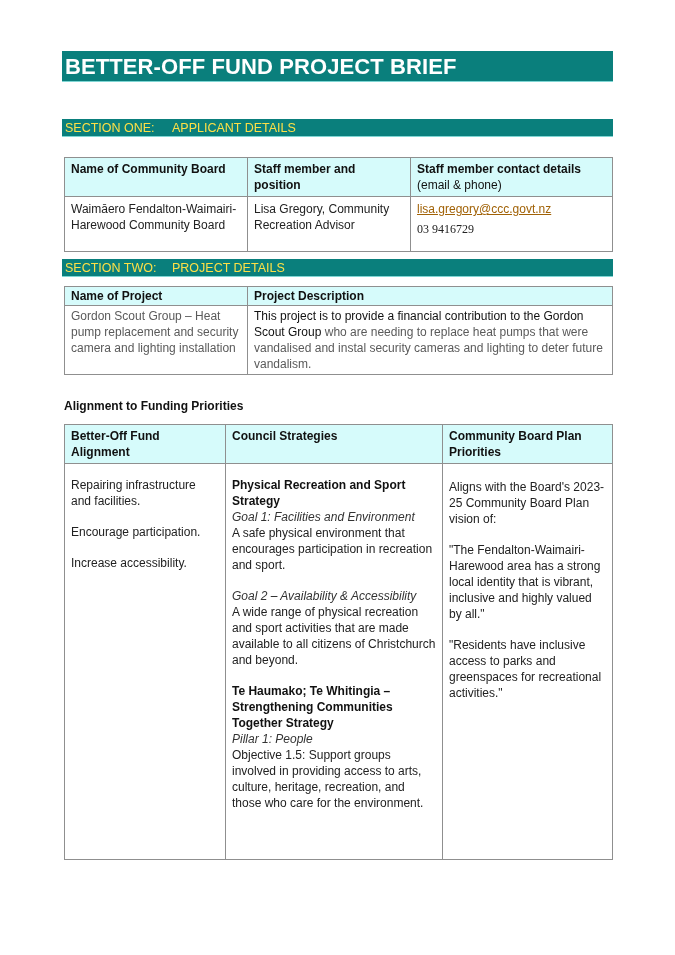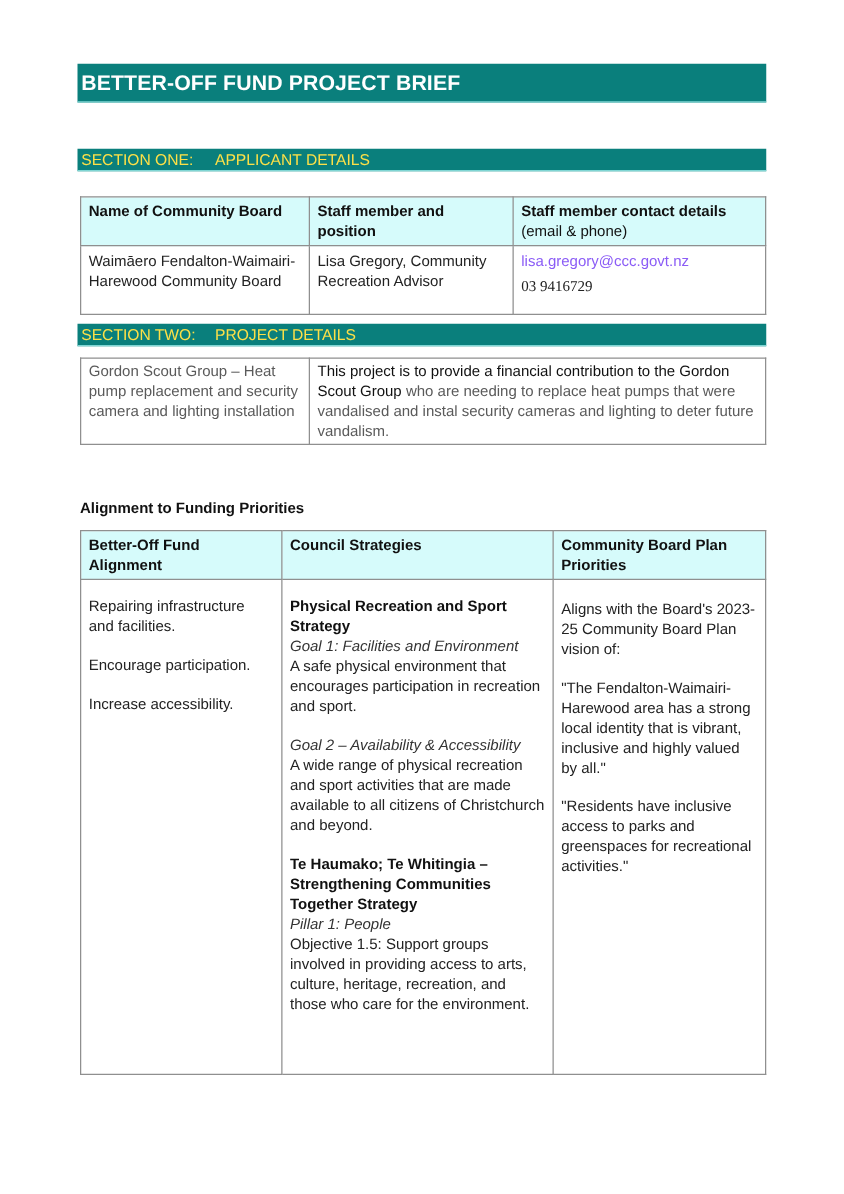--- a/index.html
+++ b/index.html
@@ -3,42 +3,42 @@
 <meta charset="utf-8">
 <style>
   html, body { margin: 0; padding: 0; background: #ffffff; }
   body {
     width: 675px; height: 955px; position: relative; overflow: hidden;
     font-family: "Liberation Sans", sans-serif; color: #222;
   }
   .title-bar {
     position: absolute; left: 62px; top: 51px; width: 551px; height: 31px;
     background: #0a7f7c; border-bottom: 1px solid #7fd6d4;
-    color: #fff; font-weight: bold; font-size: 17px; line-height: 31px;
+    color: #fff; font-weight: bold; font-size: 22px; line-height: 31px;
     padding-left: 3px; box-sizing: border-box; letter-spacing: 0.1px;
   }
   .section-bar {
     position: absolute; left: 62px; width: 551px; height: 18px;
     background: #0a7f7c; border-bottom: 1px solid #7fd6d4;
     color: #fde047; font-weight: normal; font-size: 12.5px; line-height: 18px;
     padding-left: 3px; box-sizing: border-box;
   }
   .section-bar .sec-name { display: inline-block; width: 107px; }
   table {
     position: absolute; left: 64px; border-collapse: collapse;
     font-size: 12px; line-height: 16px; table-layout: fixed;
   }
   td, th {
     border: 1px solid #8f8f8f; vertical-align: top; text-align: left;
     padding: 3px 6px 3px 6px;
   }
   th { background: #d6fbfb; font-weight: bold; color: #111; }
   .sub { font-weight: normal; }
   .grey { color: #5a5a5a; }
-  .link { color: #8b5cf6; cursor: pointer; }
+  .link { color: #a16207; text-decoration: underline; cursor: pointer; }
   .heading {
     position: absolute; left: 64px; top: 399px; font-weight: bold;
     font-size: 12px; color: #111;
   }
   p { margin: 0; }
   .gap { height: 15px; }
   .b { font-weight: bold; color: #111; }
   .i { font-style: italic; color: #333; }
 </style>
 </head>
@@ -79,20 +79,24 @@
 <div class="section-bar" style="top:259px;">
   <span class="sec-name">SECTION TWO:</span><span>PROJECT DETAILS</span>
 </div>
 
 <table style="top:286px; width:548px;">
   <colgroup>
       <col style="width:183px">
       <col style="width:365px">
     </colgroup>
   <tbody>
+      <tr>
+    <th style="padding-top:1px;padding-bottom:1px;">Name of Project</th>
+    <th style="padding-top:1px;padding-bottom:1px;">Project Description</th>
+  </tr>
   <tr>
     <td class="grey" style="padding-top:2px;">Gordon Scout Group – Heat pump replacement and security camera and lighting installation</td>
     <td style="padding-top:2px; padding-bottom:2px;">
       <span style="color:#111;">This project is to provide a financial contribution to the Gordon Scout Group</span><span class="grey"> who are needing to replace heat pumps that were vandalised and instal security cameras and lighting to deter future vandalism.</span>
     </td>
   </tr>
 </tbody>
   </table>
 
 <div class="heading">Alignment to Funding Priorities</div>

